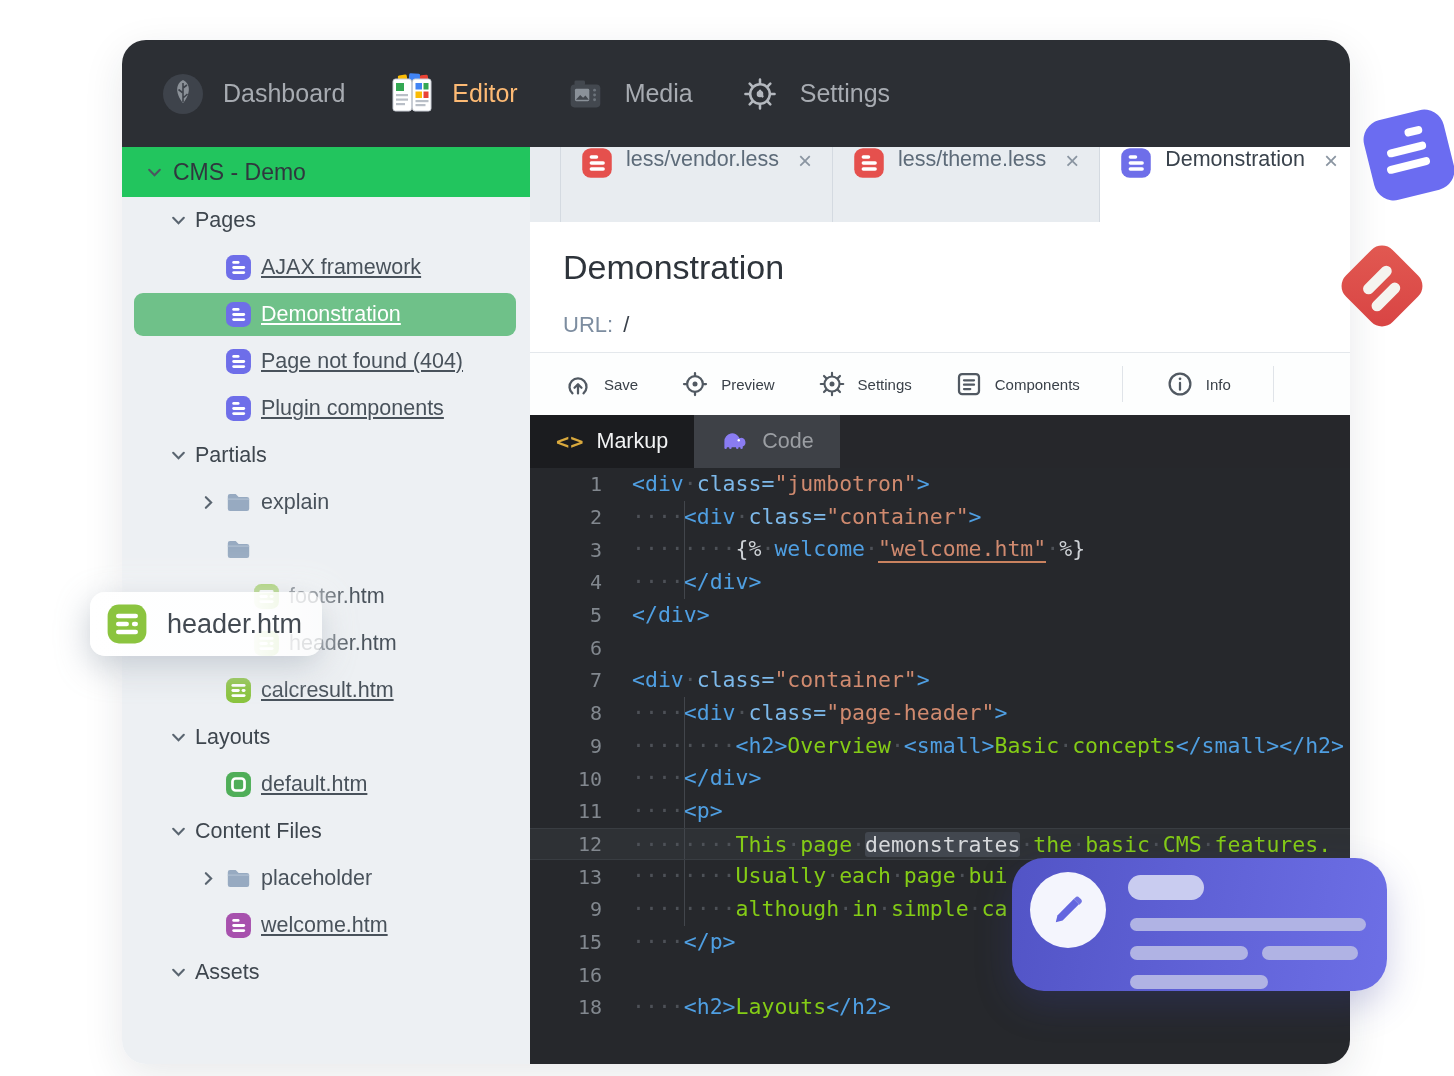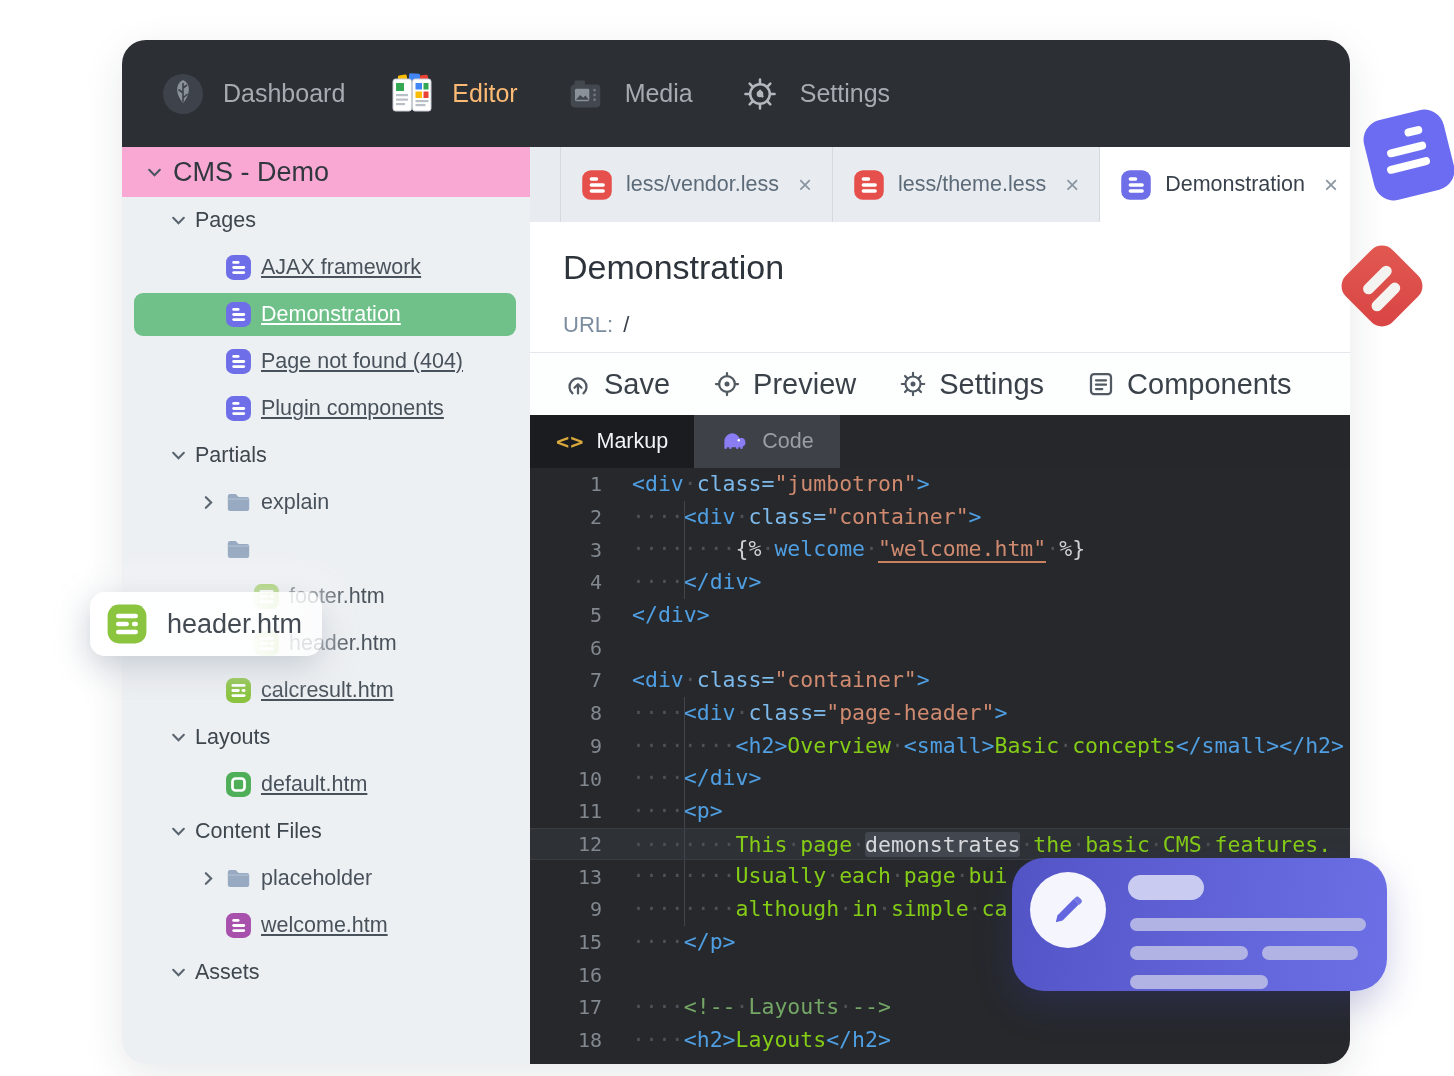--- a/index.html
+++ b/index.html
@@ -13,56 +13,56 @@
   
   #topnav{position:absolute;left:0;top:0;width:100%;height:107px;background:#2c2f34;
           display:flex;align-items:center;gap:44px;padding-left:38px;box-sizing:border-box;}
   .navitem{display:flex;align-items:center;gap:17px;cursor:pointer;}
   .navitem .lbl{font-size:25px;color:#a7abb1;}
   .navitem.active .lbl{color:#fdba74;font-weight:500;}
   .navicon{width:46px;height:46px;display:flex;align-items:center;justify-content:center;}
 
   
   #sidebar{position:absolute;left:0;top:107px;width:408px;bottom:0;background:#edf0f3;}
-  #shead{height:50px;background:#f9a8d4;display:flex;align-items:center;padding-left:24px;gap:10px;
-         font-size:27px;color:#30373e;}
+  #shead{height:50px;background:#22c55e;display:flex;align-items:center;padding-left:24px;gap:10px;
+         font-size:23px;color:#30373e;}
   #tree{position:absolute;top:50px;left:0;right:0;bottom:0;}
   .trow{height:47px;display:flex;align-items:center;position:relative;font-size:21.5px;color:#49525b;cursor:pointer;}
   .trow .chev{width:17px;display:flex;color:#5a6570;margin-right:8px;flex:0 0 auto;}
   .trow .ticon{width:27px;height:27px;margin-right:9px;flex:0 0 auto;display:flex;}
   .trow.section{padding-left:48px;color:#3e464e;}
   .trow.folder{padding-left:78px;}
   .trow.file1{padding-left:103px;text-decoration:underline;}
   .trow.file2{padding-left:131px;}
   .trow.selected .sel{position:absolute;left:12px;right:14px;top:2px;bottom:2px;background:#6fc189;border-radius:9px;}
   .trow.selected{color:#ffffff;}
   .trow>*{position:relative;}
 
   
   #main{position:absolute;left:408px;top:107px;right:0;bottom:0;background:#ffffff;}
 
   
   #tabbar{position:absolute;left:0;top:0;right:0;height:75px;background:#e8ecf0;display:flex;padding-left:30px;box-sizing:border-box;}
-  .ftab{display:flex;align-items:center;gap:13px;padding:0 20px;border-left:1px solid #d4dae1;border-right:1px solid #d4dae1;
+  .ftab{display:flex;gap:13px;padding:0 20px;border-left:1px solid #d4dae1;border-right:1px solid #d4dae1;
         font-size:21.5px;color:#5d6b79;cursor:pointer;}
   .ftab+.ftab{border-left:none;}
   .ftab.active{background:#ffffff;border-color:transparent;color:#39424c;}
   .ftab .ticon{width:32px;height:32px;display:flex;}
   .ftab .x{color:#8a95a1;font-size:24px;margin-left:6px;}
 
   
   #dochead{position:absolute;left:0;top:75px;right:0;height:130px;background:#fff;}
   #doctitle{position:absolute;left:33px;top:26px;font-size:34px;color:#2e343b;}
   #docurl{position:absolute;left:33px;top:90px;font-size:22px;}
   #docurl .ul{color:#7d8da0;} #docurl .uv{color:#39404a;margin-left:10px;}
 
   
   #toolbar{position:absolute;left:0;top:205px;right:0;height:63px;background:#fdfefe;border-top:1px solid #e4e8ec;
            display:flex;align-items:center;padding-left:33px;gap:42px;box-sizing:border-box;}
-  .tbtn{display:flex;align-items:center;gap:11px;font-size:29px;color:#3a4149;cursor:pointer;}
+  .tbtn{display:flex;align-items:center;gap:11px;font-size:15px;color:#3a4149;cursor:pointer;}
   .tbtn svg{color:#515962;}
   .tsep{width:1px;height:36px;background:#e0e4e9;}
 
   
   #codehead{position:absolute;left:0;top:268px;right:0;height:53px;background:#282a2e;display:flex;}
   .ctab{display:flex;align-items:center;gap:12px;padding:0 26px;font-size:21.5px;color:#9b9ea3;cursor:pointer;background:#3e4147;}
   .ctab.active{background:#1b1c1f;color:#f2f3f4;}
   .ctab .brk{color:#d9a93d;font-family:"DejaVu Sans Mono",monospace;font-size:22px;letter-spacing:1px;font-weight:bold;}
   #codehead .fill{flex:1;background:#26272b;}
 
@@ -486,21 +486,20 @@
         <div class="cl"><span class="ln">7</span><span class="ct"><span class="sg-tag">&lt;div</span><span class="wd">·</span><span class="sg-attr">class=</span><span class="sg-str">"container"</span><span class="sg-tag">&gt;</span></span></div>
         <div class="cl"><span class="ln">8</span><span class="ct"><span class="guide"></span><span class="wd">····</span><span class="sg-tag">&lt;div</span><span class="wd">·</span><span class="sg-attr">class=</span><span class="sg-str">"page-header"</span><span class="sg-tag">&gt;</span></span></div>
         <div class="cl"><span class="ln">9</span><span class="ct"><span class="guide"></span><span class="wd">········</span><span class="sg-tag">&lt;h2&gt;</span><span class="sg-txt">Overview</span><span class="wd">·</span><span class="sg-tag">&lt;small&gt;</span><span class="sg-txt">Basic</span><span class="wd">·</span><span class="sg-txt">concepts</span><span class="sg-tag">&lt;/small&gt;&lt;/h2&gt;</span></span></div>
         <div class="cl"><span class="ln">10</span><span class="ct"><span class="guide"></span><span class="wd">····</span><span class="sg-tag">&lt;/div&gt;</span></span></div>
         <div class="cl"><span class="ln">11</span><span class="ct"><span class="guide"></span><span class="wd">····</span><span class="sg-tag">&lt;p&gt;</span></span></div>
         <div class="cl cur"><span class="ln">12</span><span class="ct"><span class="guide"></span><span class="wd">········</span><span class="sg-txt">This</span><span class="wd">·</span><span class="sg-txt">page</span><span class="wd">·</span><span class="sg-hl">demonstrates</span><span class="wd">·</span><span class="sg-txt">the</span><span class="wd">·</span><span class="sg-txt">basic</span><span class="wd">·</span><span class="sg-txt">CMS</span><span class="wd">·</span><span class="sg-txt">features.</span></span></div>
         <div class="cl"><span class="ln">13</span><span class="ct"><span class="guide"></span><span class="wd">········</span><span class="sg-txt">Usually</span><span class="wd">·</span><span class="sg-txt">each</span><span class="wd">·</span><span class="sg-txt">page</span><span class="wd">·</span><span class="sg-txt">bui</span></span></div>
         <div class="cl"><span class="ln">9</span><span class="ct"><span class="guide"></span><span class="wd">········</span><span class="sg-txt">although</span><span class="wd">·</span><span class="sg-txt">in</span><span class="wd">·</span><span class="sg-txt">simple</span><span class="wd">·</span><span class="sg-txt">ca</span></span></div>
         <div class="cl"><span class="ln">15</span><span class="ct"><span class="wd">····</span><span class="sg-tag">&lt;/p&gt;</span></span></div>
         <div class="cl"><span class="ln">16</span><span class="ct">&nbsp;</span></div>
-        <div class="cl"><span class="ln">17</span><span class="ct"><span class="wd">····</span><span class="sg-cmt">&lt;!--</span><span class="wd">·</span><span class="sg-cmt">Layouts</span><span class="wd">·</span><span class="sg-cmt">--&gt;</span></span></div>
         <div class="cl"><span class="ln">18</span><span class="ct"><span class="wd">····</span><span class="sg-tag">&lt;h2&gt;</span><span class="sg-txt">Layouts</span><span class="sg-tag">&lt;/h2&gt;</span></span></div>
       </div>
   </div>
 </div>
 
 <div id="ghost">
   <span class="ticon" style="width:42px;height:42px;display:flex;">
       <svg viewBox="0 0 26 26" width="100%" height="100%">
         <rect x="1" y="1" width="24" height="24" rx="7" fill="#8bc43f"></rect>
         <rect x="6.2" y="6.7" width="13.6" height="2.8" rx="1.4" fill="#fff"></rect>

